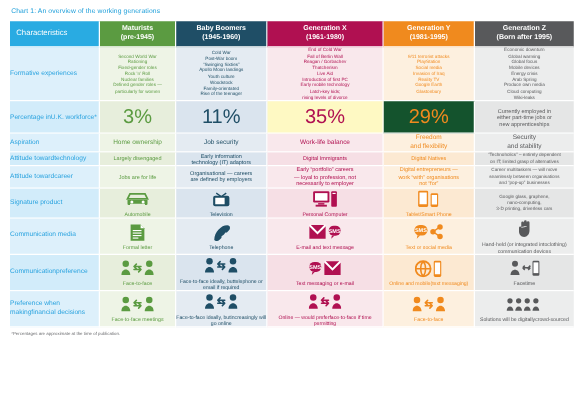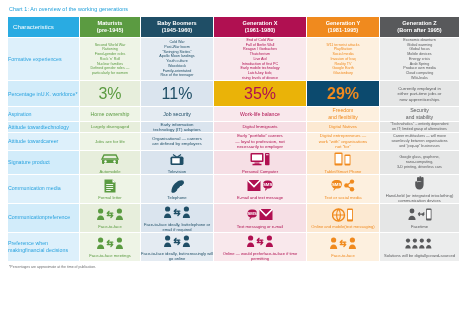--- a/index.html
+++ b/index.html
@@ -110,22 +110,22 @@
           <td class="cell tiny" style="background: rgb(238, 244, 230); color: rgb(91, 155, 65);"><span class="lines"><span>Second World War</span><span>Rationing</span><span>Fixed-gender roles</span><span>Rock 'n' Roll</span><span>Nuclear families</span><span>Defined gender roles —</span><span>particularly for women</span></span></td>
           <td class="cell tiny" style="background: rgb(228, 235, 242); color: rgb(31, 78, 102);"><span class="lines"><span>Cold War</span><span>Post-War boom</span><span>“Swinging Sixties”</span><span>Apollo Moon landings</span><span>Youth culture</span><span>Woodstock</span><span>Family-orientated</span><span>Rise of the teenager</span></span></td>
           <td class="cell tiny" style="background: rgb(249, 232, 236); color: rgb(176, 16, 81);"><span class="lines"><span>End of Cold War</span><span>Fall of Berlin Wall</span><span>Reagan / Gorbachev</span><span>Thatcherism</span><span>Live Aid</span><span>Introduction of first PC</span><span>Early mobile technology</span><span>Latch-key kids;</span><span>rising levels of divorce</span></span></td>
           <td class="cell tiny" style="background: rgb(253, 240, 223); color: rgb(240, 138, 30);"><span class="lines"><span>9/11 terrorist attacks</span><span>PlayStation</span><span>Social media</span><span>Invasion of Iraq</span><span>Reality TV</span><span>Google Earth</span><span>Glastonbury</span></span></td>
           <td class="cell tiny" style="background: rgb(236, 237, 237); color: rgb(88, 89, 91);"><span class="lines"><span>Economic downturn</span><span>Global warming</span><span>Global focus</span><span>Mobile devices</span><span>Energy crisis</span><span>Arab Spring</span><span>Produce own media</span><span>Cloud computing</span><span>Wiki-leaks</span></span></td>
         </tr>
         <tr>
           <td class="rowlabel" style="background: rgb(210, 236, 250);"><span>Percentage in</span><span>U.K. workforce*</span></td>
           <td class="cell pct" style="background: rgb(231, 238, 220); color: rgb(91, 155, 65);"><span class="lines"><span>3%</span></span></td>
           <td class="cell pct" style="background: rgb(218, 228, 238); color: rgb(31, 78, 102);"><span class="lines"><span>11%</span></span></td>
-          <td class="cell pct" style="background: #eab308; color: rgb(176, 16, 81);"><span class="lines"><span>35%</span></span></td>
-          <td class="cell pct" style="background: #0c4a6e; color: rgb(240, 138, 30); font-weight: bold;"><span class="lines"><span>29%</span></span></td>
+          <td class="cell pct" style="background: #fef9c3; color: rgb(176, 16, 81);"><span class="lines"><span>35%</span></span></td>
+          <td class="cell pct" style="background: #14532d; color: rgb(240, 138, 30);"><span class="lines"><span>29%</span></span></td>
           <td class="cell small" style="background: rgb(229, 230, 230); color: rgb(88, 89, 91);"><span class="lines"><span>Currently employed in</span><span>either part-time jobs or</span><span>new apprenticeships</span></span></td>
         </tr>
         <tr>
           <td class="rowlabel" style="background: rgb(221, 240, 251);"><span>Aspiration</span></td>
           <td class="cell mid" style="background: rgb(238, 244, 230); color: rgb(91, 155, 65);"><span class="lines"><span>Home ownership</span></span></td>
           <td class="cell mid" style="background: rgb(228, 235, 242); color: rgb(31, 78, 102);"><span class="lines"><span>Job security</span></span></td>
           <td class="cell mid" style="background: rgb(249, 232, 236); color: rgb(176, 16, 81);"><span class="lines"><span>Work-life balance</span></span></td>
           <td class="cell mid" style="background: rgb(253, 240, 223); color: rgb(240, 138, 30);"><span class="lines"><span>Freedom</span><span>and flexibility</span></span></td>
           <td class="cell mid" style="background: rgb(236, 237, 237); color: rgb(88, 89, 91);"><span class="lines"><span>Security</span><span>and stability</span></span></td>
         </tr>

